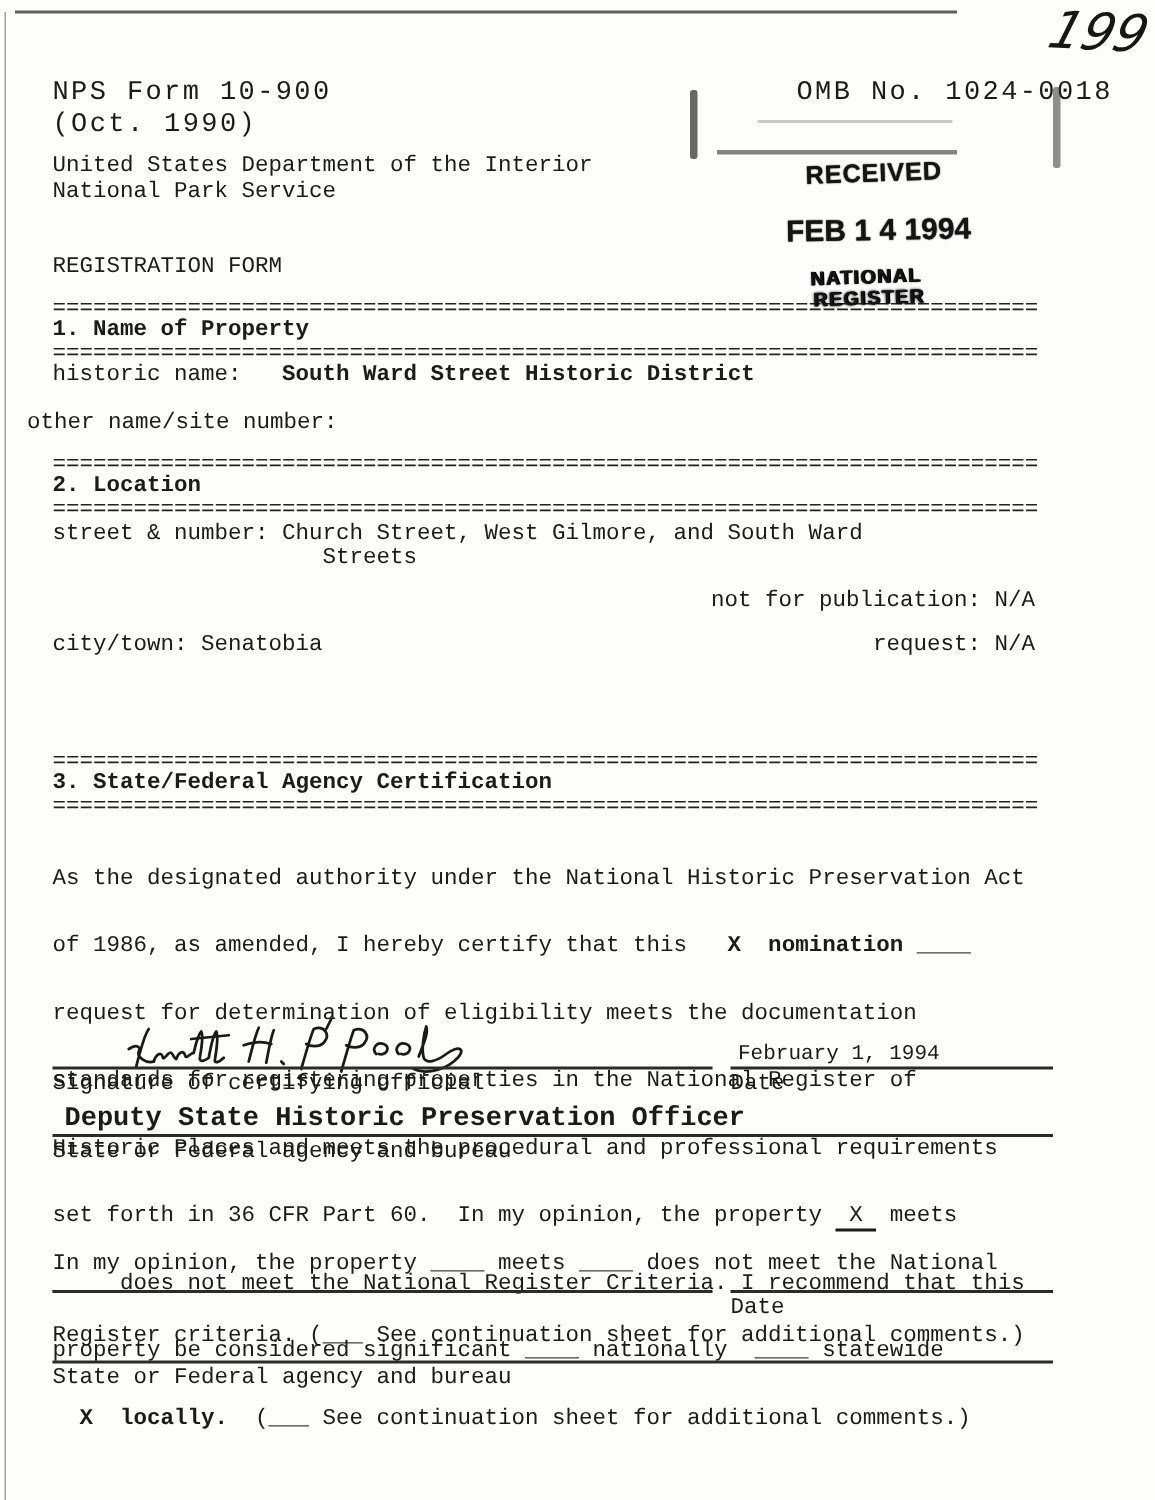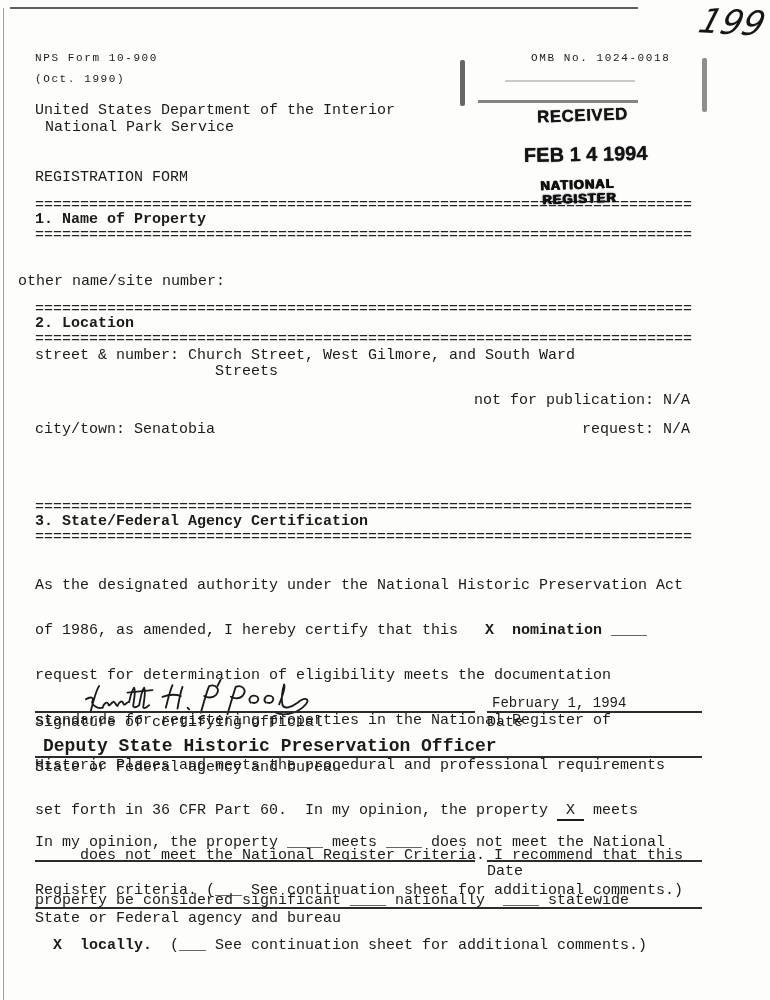--- a/index.html
+++ b/index.html
@@ -1,20 +1,20 @@
 <!DOCTYPE html>
 <html><head>
 <meta charset="utf-8">
 <style>
   html,body{margin:0;padding:0;background:#e8e8e8;}
   .page{position:relative;width:770px;height:1000px;background:#fdfdfc;overflow:hidden;
         font-family:"Liberation Mono", monospace;color:#1b1b1b;}
   .abs{position:absolute;white-space:pre;}
   .mono{font-size:15px;line-height:15px;}
-  .small-caps{font-size:11px;letter-spacing:1.6px;}
+  .small-caps{font-size:18px;letter-spacing:1.6px;}
   .bold{font-weight:700;}
   .divider{font-size:15px;letter-spacing:0;color:#222;}
   .rule{position:absolute;height:2px;background:#2b2b2b;}
   .hairline{position:absolute;background:#444;}
   .stamp{font-family:"Liberation Sans", sans-serif;font-weight:700;color:#141414;}
   .smudge{position:absolute;background:#333;}
   .corner-num{font-family:"DejaVu Sans", sans-serif;font-style:italic;font-size:34px;
               transform:skewX(-14deg) rotate(3deg);color:#161616;}
   .underline-x{border-bottom:2px solid #1b1b1b;}
   svg.sig{position:absolute;overflow:visible;}
@@ -33,32 +33,33 @@
   <div class="abs small-caps" style="left:35px;top:52px;">NPS Form 10-900</div>
   <div class="abs small-caps" style="left:35px;top:73px;">(Oct. 1990)</div>
   <div class="abs small-caps" style="left:531px;top:52px;">OMB No. 1024-0018</div>
 
   <div class="smudge" style="left:460px;top:60px;width:5px;height:46px;opacity:.75;border-radius:2px;"></div>
   <div class="smudge" style="left:702px;top:58px;width:5px;height:54px;opacity:.55;border-radius:2px;"></div>
   <div class="smudge" style="left:505px;top:80px;width:130px;height:2px;opacity:.25;"></div>
   <div class="smudge" style="left:478px;top:100px;width:160px;height:3px;opacity:.6;"></div>
 
   <div class="abs mono" style="left:35px;top:103px;">United States Department of the Interior</div>
-  <div class="abs mono" style="left:35px;top:120px;margin-left:10px;">National Park Service</div>
+  <div class="abs mono" style="left:35px;top:120px;">National Park Service</div>
   <div class="abs mono" style="left:35px;top:170px;">REGISTRATION FORM</div>
 
   <div class="abs stamp" style="left:537px;top:106px;font-size:17px;letter-spacing:.5px;transform:rotate(-2deg);text-shadow:0 0 1px #000;">RECEIVED</div>
   <div class="abs stamp" style="left:524px;top:143px;font-size:20px;transform:rotate(-1deg);text-shadow:0 0 1px #000;">FEB 1 4 1994</div>
   <div class="abs stamp" style="left:540px;top:177px;font-size:13px;letter-spacing:1px;transform:rotate(-2deg);text-shadow:0 0 1px #000,1px 0 0 #000;z-index:5;">NATIONAL</div>
   <div class="abs stamp" style="left:542px;top:191px;font-size:13px;letter-spacing:1px;transform:rotate(-2deg);text-shadow:0 0 2px #000,1px 0 0 #000;z-index:5;">REGISTER</div>
 
   <div class="abs divider" style="left:35px;top:197px;">=========================================================================</div>
   <div class="abs mono bold" style="left:35px;top:212px;">1. Name of Property</div>
   <div class="abs divider" style="left:35px;top:227px;">=========================================================================</div>
 
+  <div class="abs mono" style="left:35px;top:242px;"><span>historic name:</span><span>   </span><span class="bold">South Ward Street Historic District</span></div>
 
   <div class="abs mono" style="left:18px;top:274px;">other name/site number:</div>
 
   <div class="abs divider" style="left:35px;top:301px;">=========================================================================</div>
   <div class="abs mono bold" style="left:35px;top:316px;">2. Location</div>
   <div class="abs divider" style="left:35px;top:331px;">=========================================================================</div>
 
   <div class="abs mono" style="left:35px;top:348px;">street &amp; number: Church Street, West Gilmore, and South Ward</div>
   <div class="abs mono" style="left:215px;top:364px;">Streets</div>
   <div class="abs mono" style="right:80px;top:393px;">not for publication: N/A</div>

